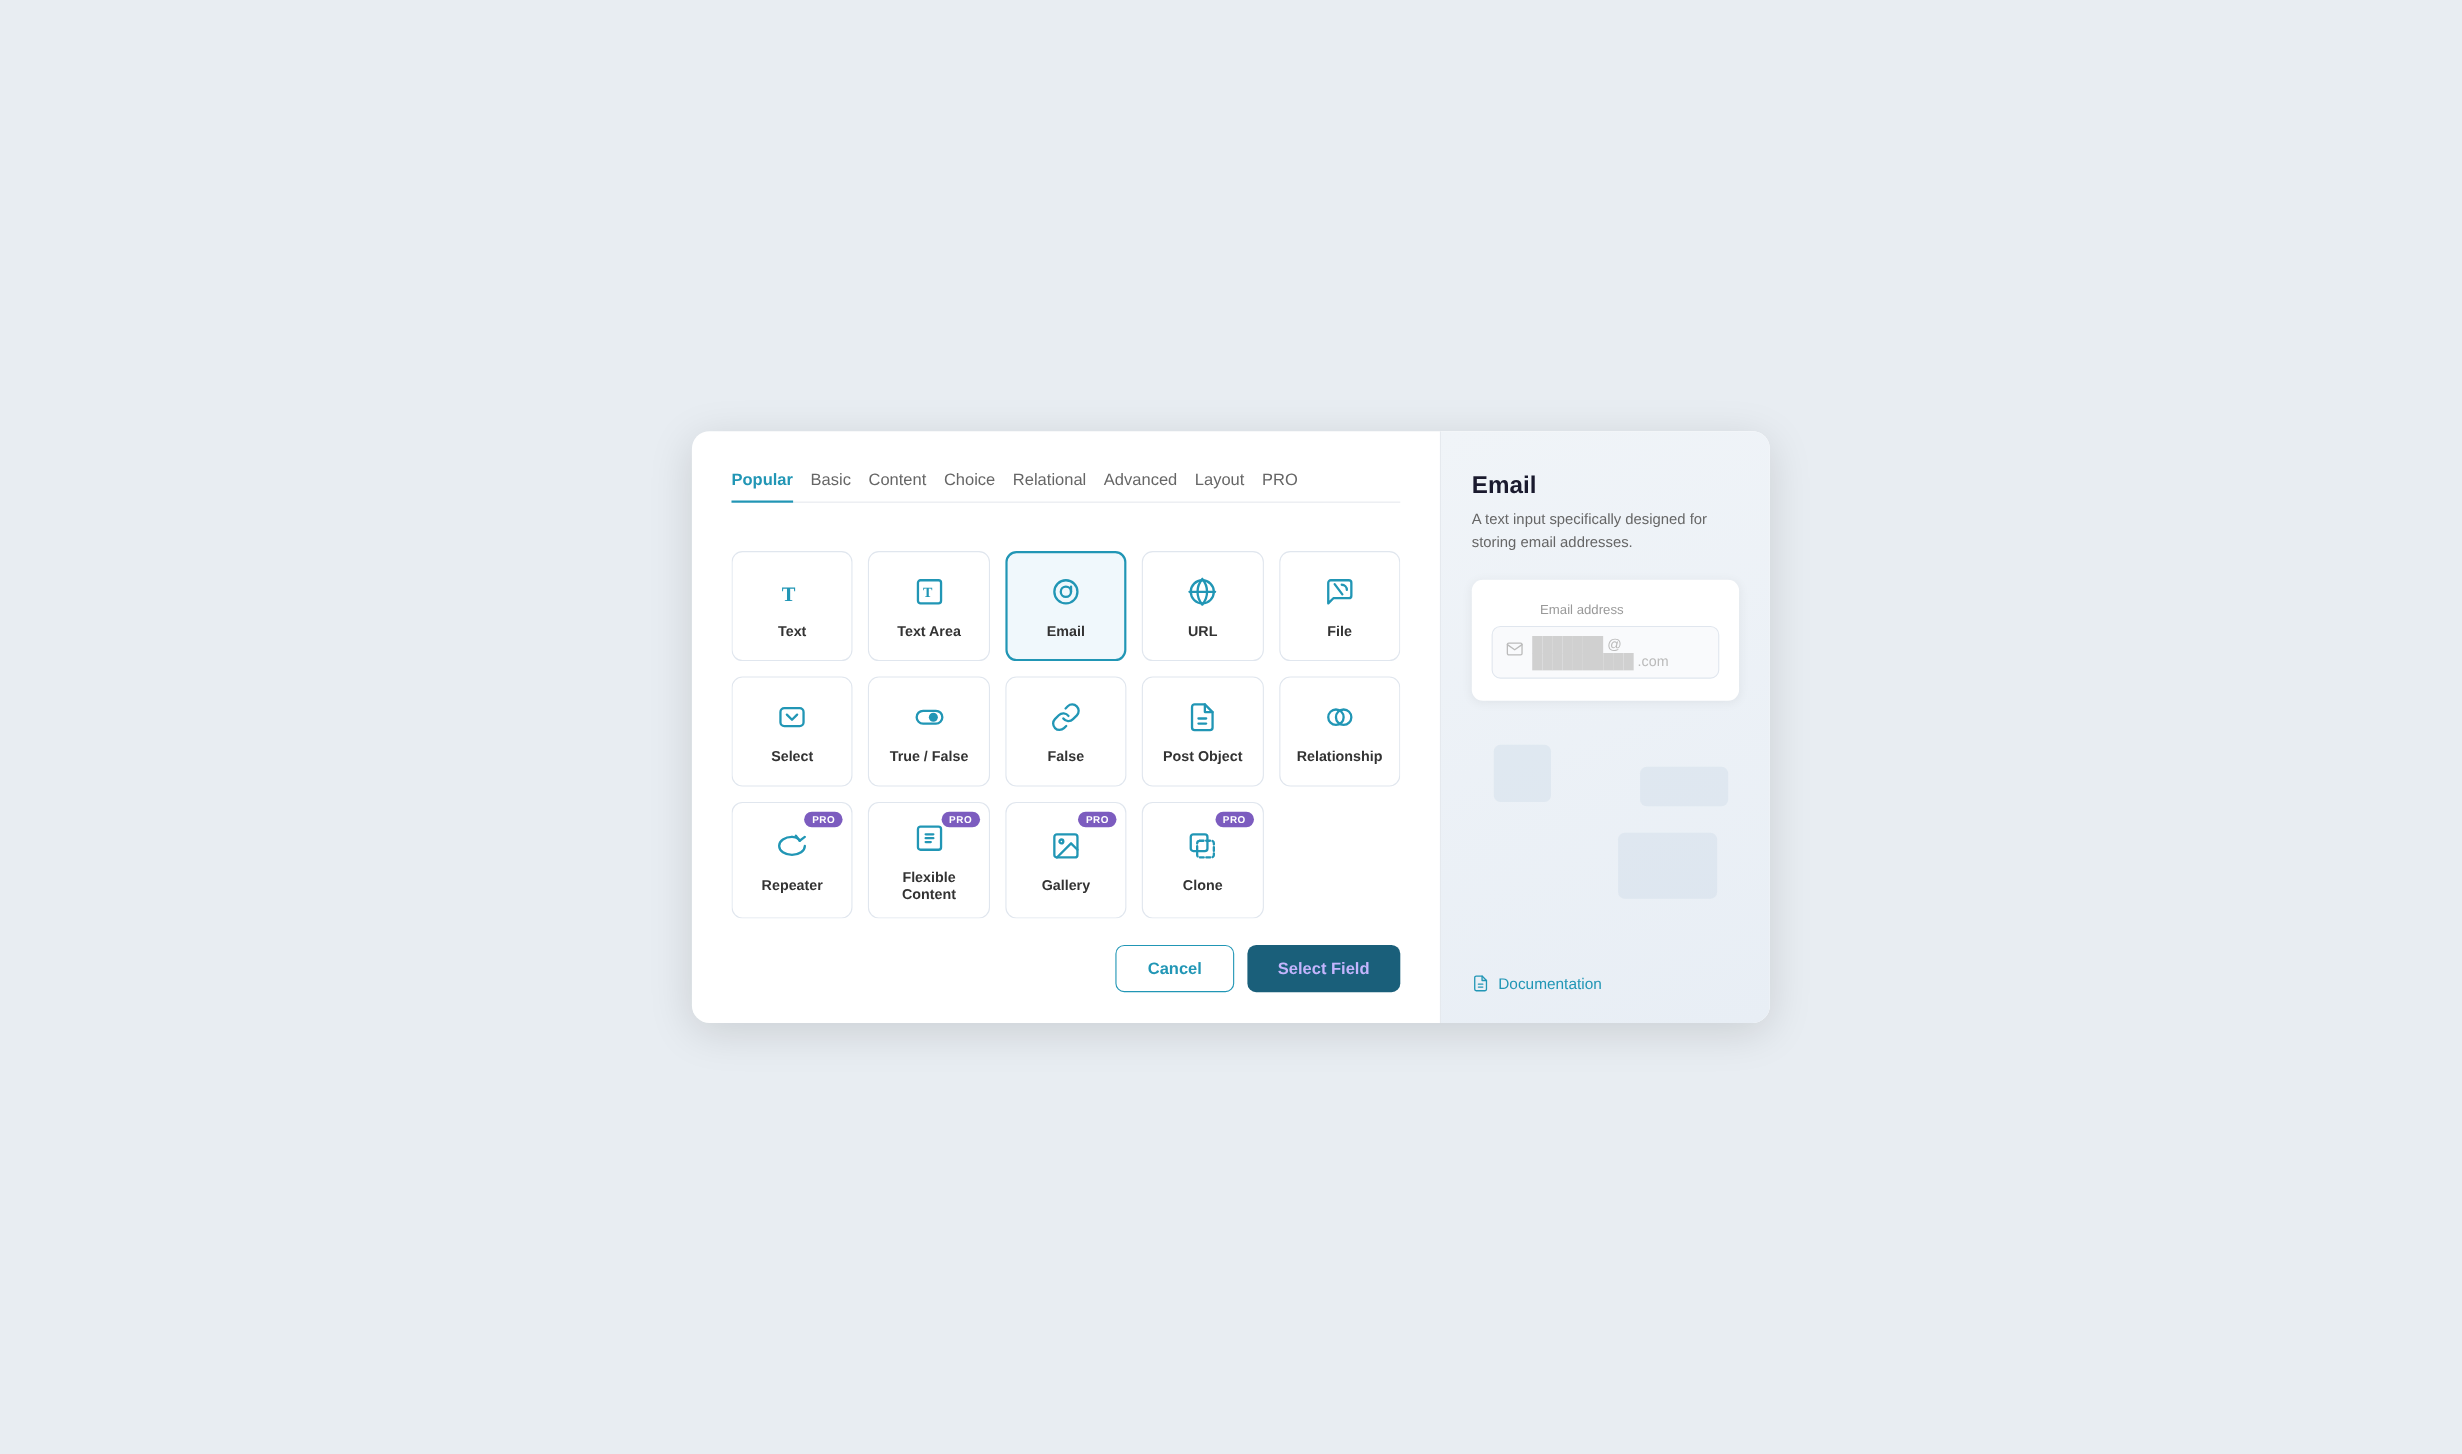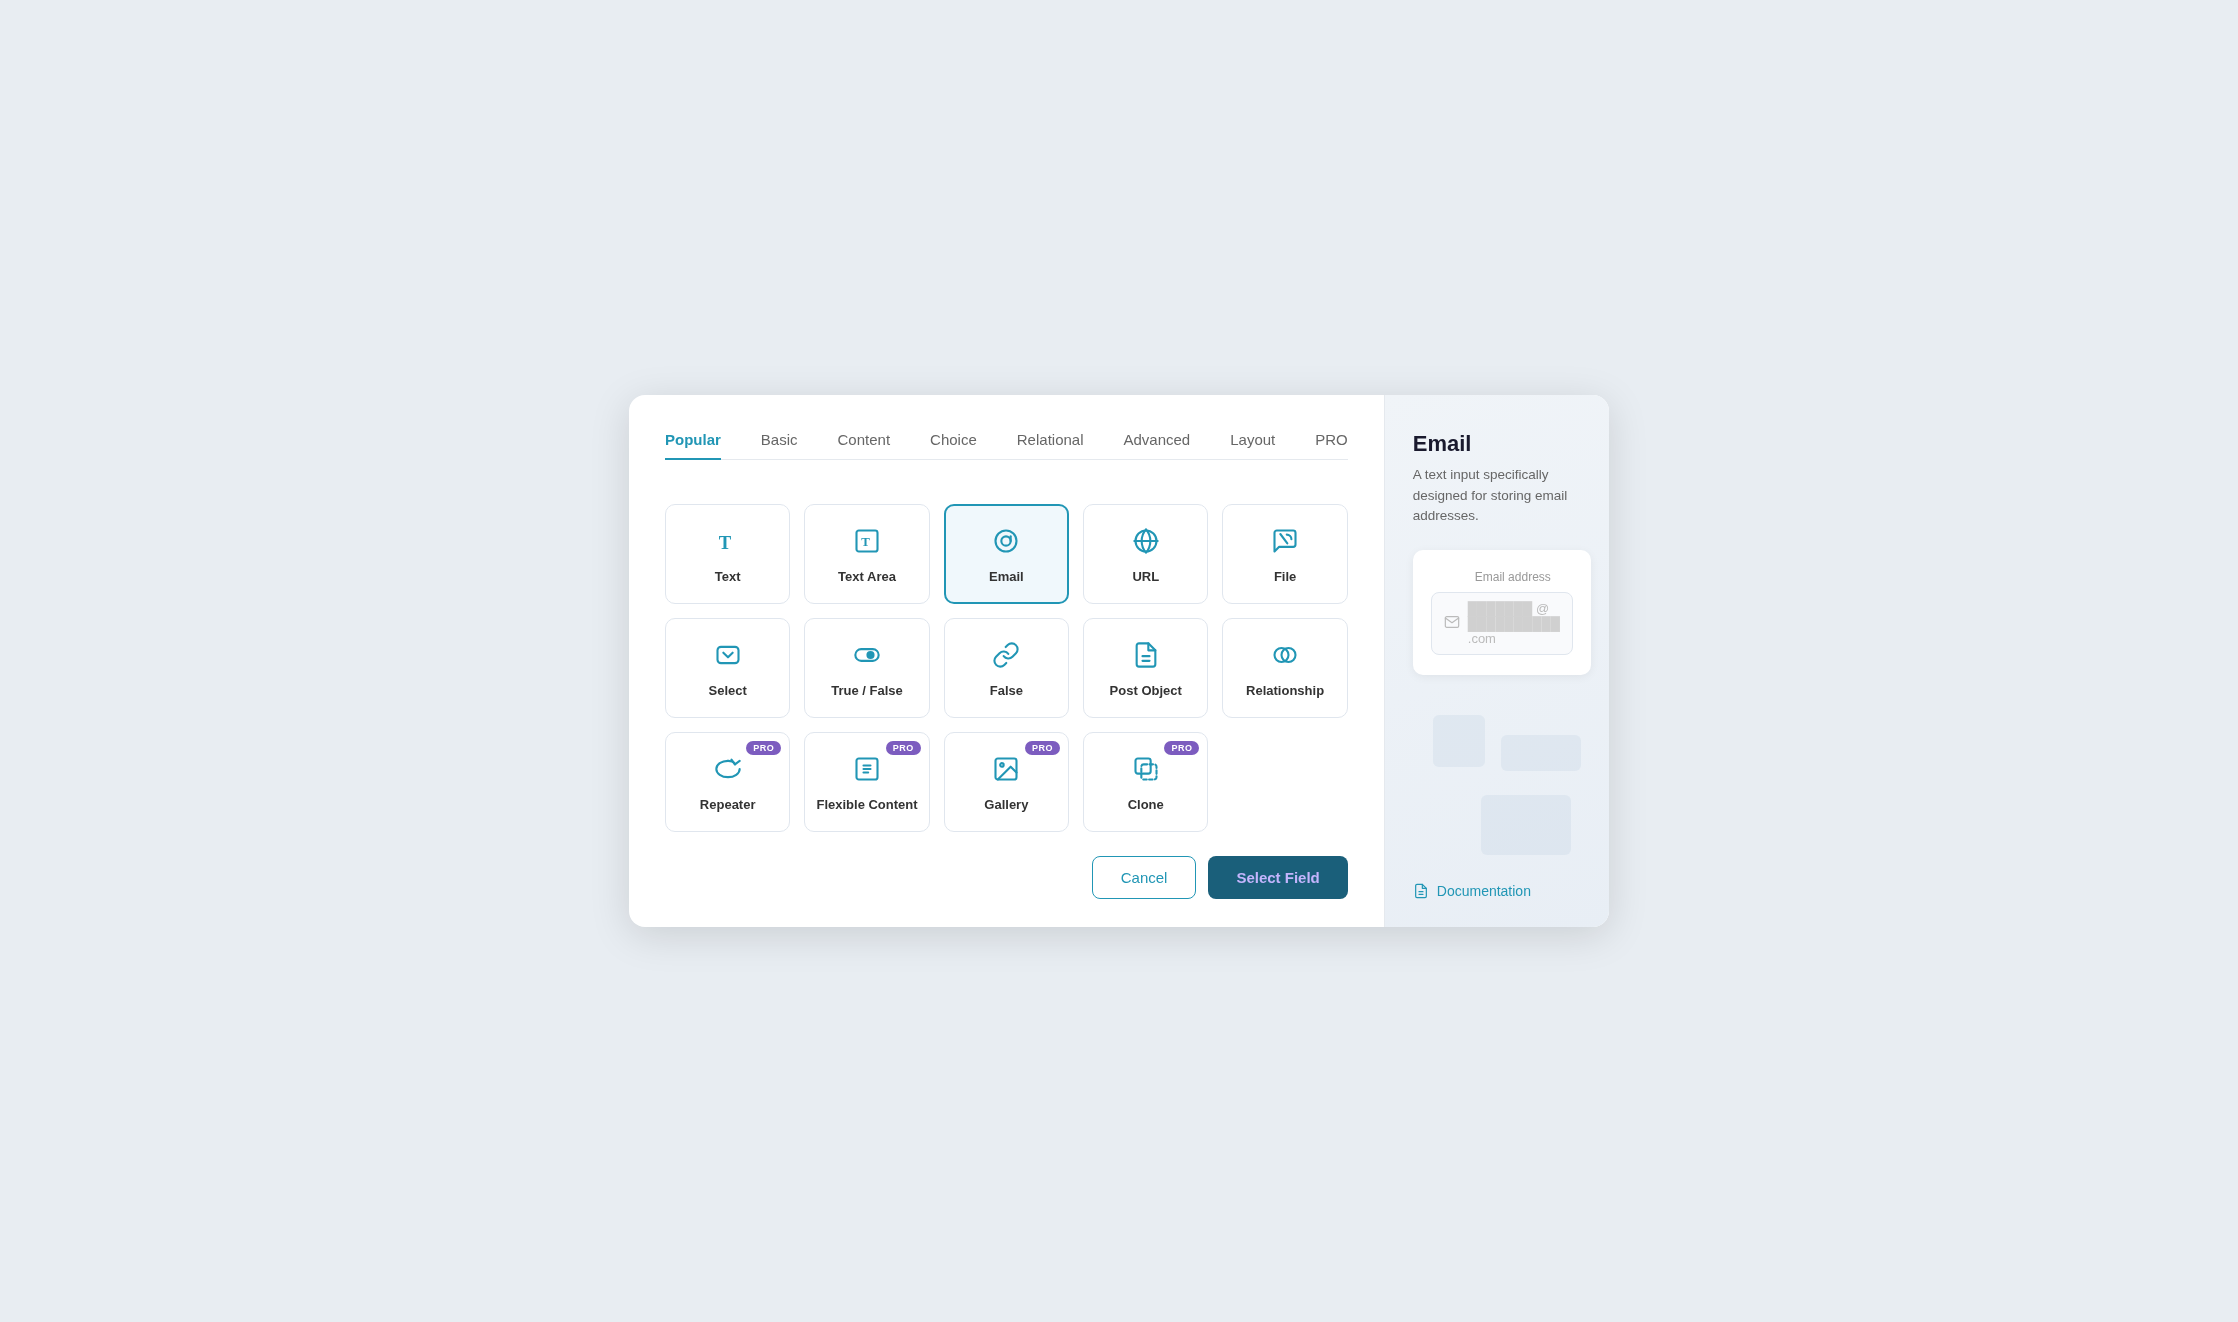--- a/index.html
+++ b/index.html
@@ -59,21 +59,21 @@
       width: 100%;
       background: transparent;
     }
     .search-icon-svg {
       margin-right: 8px;
       color: #aaa;
       flex-shrink: 0;
     }
     .tabs {
       display: flex;
-      gap: 40px;
+      gap: 16px;
       border-bottom: 1.5px solid #e5e9ee;
       margin-bottom: 44px;
     }
     .tab {
       font-size: 15px;
       color: #666;
       padding-bottom: 10px;
       cursor: pointer;
       font-weight: 400;
       border-bottom: 2.5px solid transparent;
@@ -155,21 +155,21 @@
       margin-left: auto;
     }
     .btn-cancel {
       border: 1.5px solid #2196b5;
       color: #2196b5;
       background: #fff;
       border-radius: 8px;
       padding: 12px 28px;
       font-size: 15px;
       cursor: pointer;
-      font-weight: 400;
+      font-weight: 700;
     }
     .btn-select {
       background: #1a5f7a;
       color: #c4b5fd;
       border: none;
       border-radius: 8px;
       padding: 12px 28px;
       font-size: 15px;
       cursor: pointer;
       font-weight: 600;

